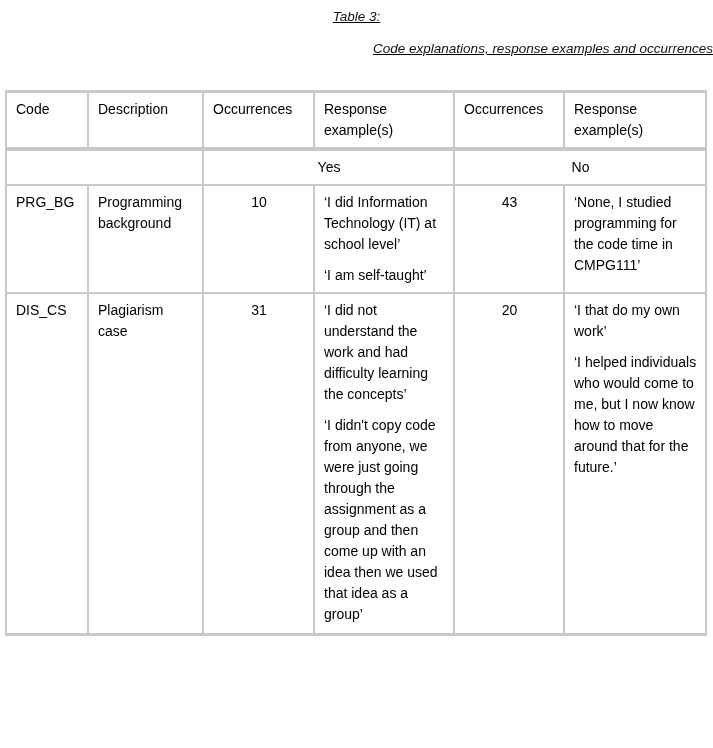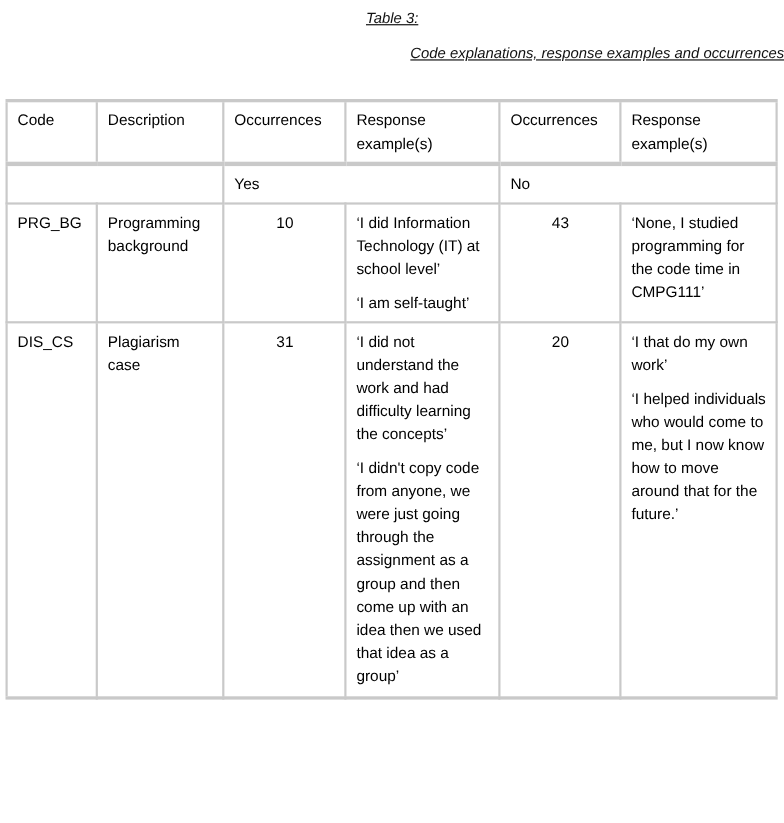--- a/index.html
+++ b/index.html
@@ -34,21 +34,21 @@
   }
   table.data-table td {
     border: 2px solid #c9c9c9;
     vertical-align: top;
     padding: 6px 8px 6px 9px;
     overflow: hidden;
   }
   table.data-table { border: 2px solid #c9c9c9; border-top-width: 3px; border-bottom-width: 3px; }
   tr.header-row td { border-bottom-width: 4px; }
   td.num { text-align: center; padding-right: 10px; }
-  td.group-cell { }
+  td.group-cell { text-align: center; }
   td p { margin: 0 0 10px 0; }
   td p:last-child { margin-bottom: 0; }
 </style>
 </head>
 <body>
 
 <div class="page">
 
   <div class="caption caption-label">Table 3:</div>
   <div class="caption caption-title">Code explanations, response examples and occurrences</div>

